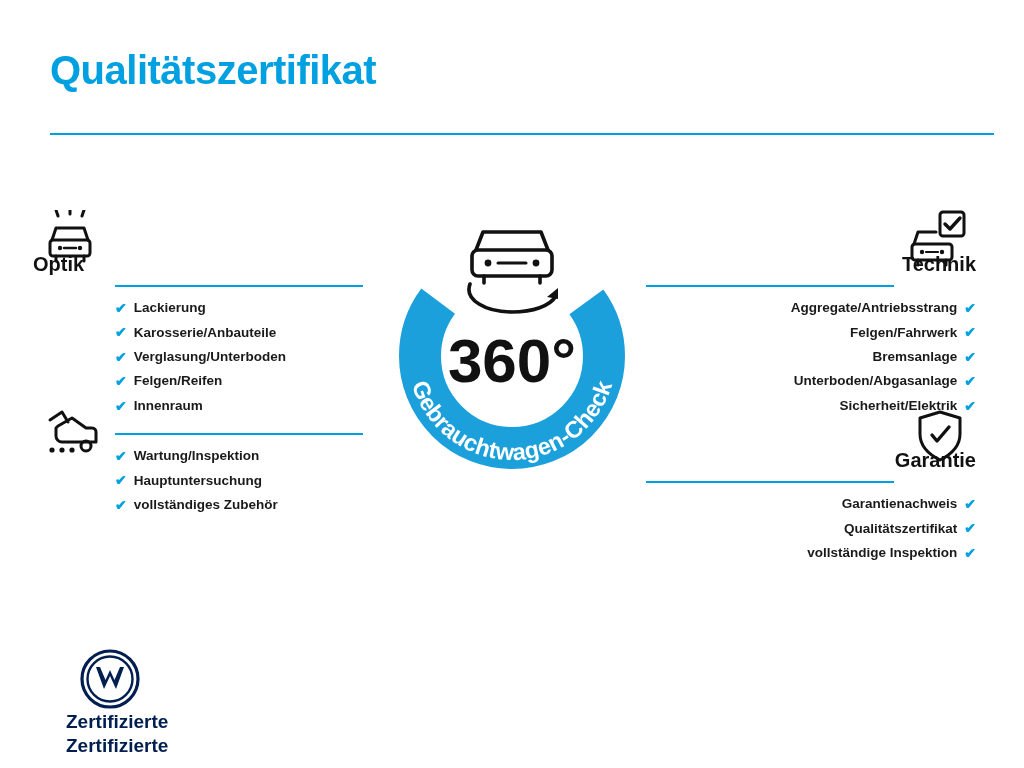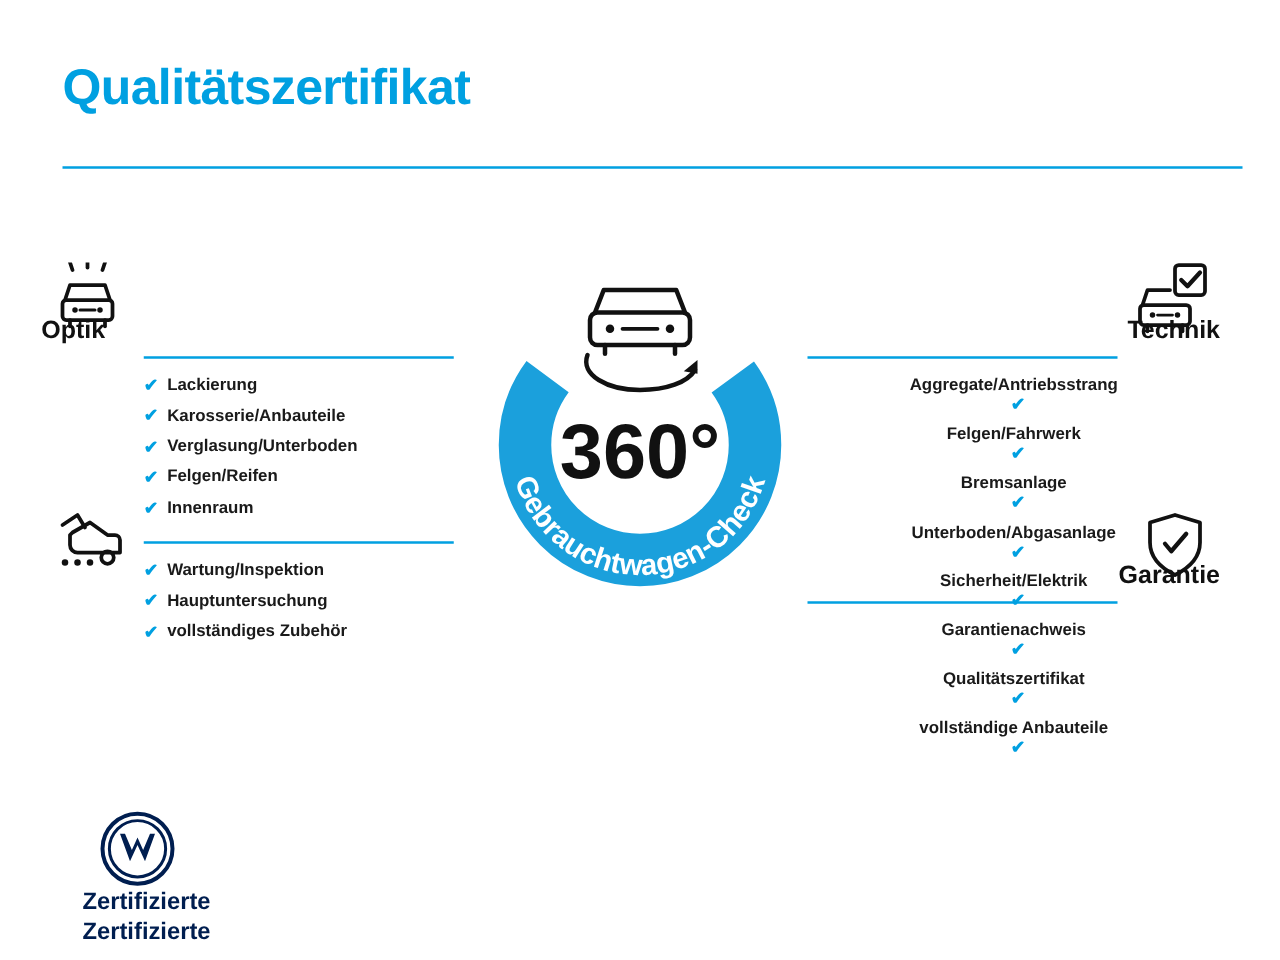--- a/index.html
+++ b/index.html
@@ -76,21 +76,21 @@
     color: #1a1a1a;
   }
   .items li {
     display: flex;
     align-items: center;
     margin-bottom: 9px;
     line-height: 1.1;
   }
   .col-left .items  { padding-left: 82px; }
   .col-right .items { justify-content: flex-end; }
-  .col-right .items li { justify-content: center; flex-direction: column; }
+  .col-right .items li { justify-content: flex-end; }
 
   .check {
     color: #00A0E1;
     font-size: 14px;
     font-weight: bold;
   }
   .col-left .check  { margin-right: 7px; }
   .col-right .check { margin-left: 7px; }
 
   
@@ -264,21 +264,21 @@
   <ul class="items">
     <li>
       <span>Garantienachweis</span>
       <span class="check">✔</span>
     </li>
     <li>
       <span>Qualitätszertifikat</span>
       <span class="check">✔</span>
     </li>
     <li>
-      <span>vollständige Anbauteile</span>
+      <span>vollständige Inspektion</span>
       <span class="check">✔</span>
     </li>
   </ul>
 </div>
 
 <div class="center">
   <svg width="288" height="288" viewBox="0 0 288 288">
     <defs>
       <path id="arcpath" d="M 40,160 A 104,104 0 1 0 248,160"></path>
     </defs>

